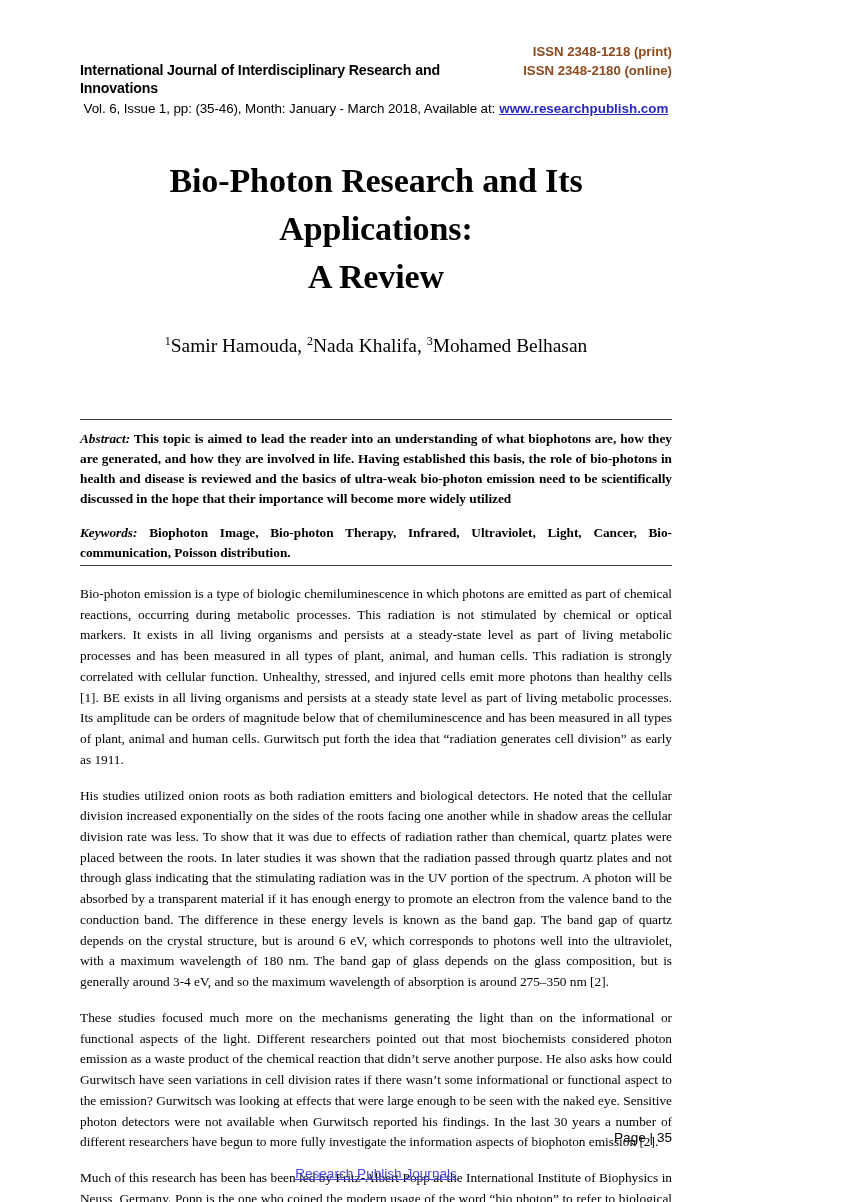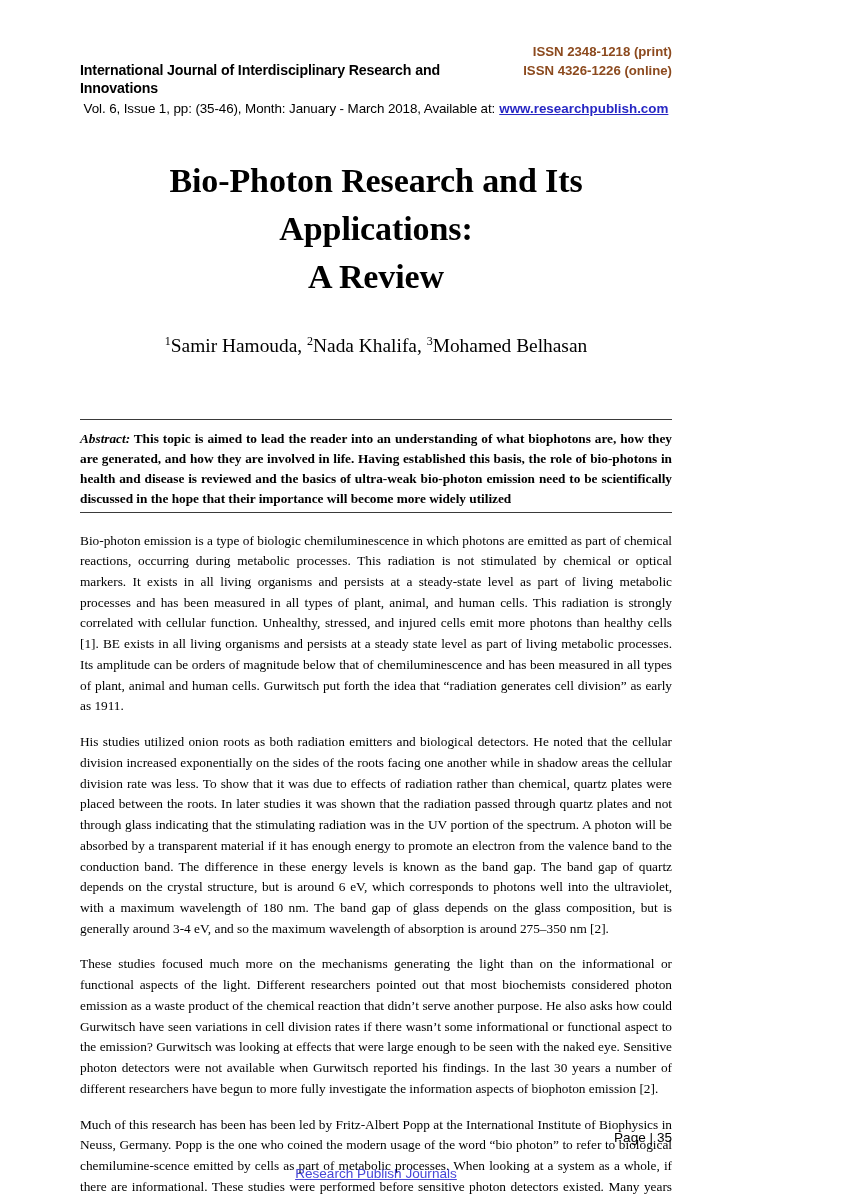--- a/index.html
+++ b/index.html
@@ -186,39 +186,40 @@
 <body>
 
 <div class="page">
 
   <div class="masthead">
     <div class="mast-row mast-row-1">
       <span class="issn">ISSN 2348-1218 (print)</span>
     </div>
     <div class="mast-row mast-row-2">
       <span class="journal-name">International Journal of Interdisciplinary Research and Innovations</span>
-      <span class="issn">ISSN 4326-1226 (online)</span>
+      <span class="issn">ISSN 2348-2180 (online)</span>
     </div>
     <div class="mast-row mast-row-3">
       <span class="issue-line">Vol. 6, Issue 1, pp: (35-46), Month: January - March 2018, Available at:</span>&nbsp;<a class="header-url">www.researchpublish.com</a>
     </div>
   </div>
 
   <div class="title-block">
     <div class="paper-title">
       <div>Bio-Photon Research and Its Applications:</div>
       <div>A Review</div>
     </div>
 
     <div class="authors"><sup>1</sup><span>Samir Hamouda, </span><sup>2</sup><span>Nada Khalifa, </span><sup>3</sup><span>Mohamed Belhasan</span></div>
 
   </div>
 
   <div class="abstract-block">
     <div class="abstract-para"><span class="lead-italic">Abstract:</span><span> This topic is aimed to lead the reader into an understanding of what biophotons are, how they are generated, and how they are involved in life. Having established this basis, the role of bio-photons in health and disease is reviewed and the basics of ultra-weak bio-photon emission need to be scientifically discussed in the hope that their importance will become more widely utilized</span></div>
+    <div class="keywords-para"><span class="lead-italic">Keywords:</span><span> Biophoton Image, Bio-photon Therapy, Infrared, Ultraviolet, Light, Cancer, Bio-communication, Poisson distribution.</span></div>
   </div>
 
 
   <div class="body-text">
     <p class="body-para">Bio-photon emission is a type of biologic chemiluminescence in which photons are emitted as part of chemical reactions, occurring during metabolic processes. This radiation is not stimulated by chemical or optical markers. It exists in all living organisms and persists at a steady-state level as part of living metabolic processes and has been measured in all types of plant, animal, and human cells. This radiation is strongly correlated with cellular function. Unhealthy, stressed, and injured cells emit more photons than healthy cells [1]. BE exists in all living organisms and persists at a steady state level as part of living metabolic processes. Its amplitude can be orders of magnitude below that of chemiluminescence and has been measured in all types of plant, animal and human cells. Gurwitsch put forth the idea that “radiation generates cell division” as early as 1911.</p>
     <p class="body-para">His studies utilized onion roots as both radiation emitters and biological detectors. He noted that the cellular division increased exponentially on the sides of the roots facing one another while in shadow areas the cellular division rate was less. To show that it was due to effects of radiation rather than chemical, quartz plates were placed between the roots. In later studies it was shown that the radiation passed through quartz plates and not through glass indicating that the stimulating radiation was in the UV portion of the spectrum. A photon will be absorbed by a transparent material if it has enough energy to promote an electron from the valence band to the conduction band. The difference in these energy levels is known as the band gap. The band gap of quartz depends on the crystal structure, but is around 6 eV, which corresponds to photons well into the ultraviolet, with a maximum wavelength of 180 nm. The band gap of glass depends on the glass composition, but is generally around 3-4 eV, and so the maximum wavelength of absorption is around 275–350 nm [2].</p>
     <p class="body-para">These studies focused much more on the mechanisms generating the light than on the informational or functional aspects of the light. Different researchers pointed out that most biochemists considered photon emission as a waste product of the chemical reaction that didn’t serve another purpose. He also asks how could Gurwitsch have seen variations in cell division rates if there wasn’t some informational or functional aspect to the emission? Gurwitsch was looking at effects that were large enough to be seen with the naked eye. Sensitive photon detectors were not available when Gurwitsch reported his findings. In the last 30 years a number of different researchers have begun to more fully investigate the information aspects of biophoton emission [2].</p>
     <p class="body-para">Much of this research has been has been led by Fritz-Albert Popp at the International Institute of Biophysics in Neuss, Germany. Popp is the one who coined the modern usage of the word “bio photon” to refer to biological chemilumine-scence emitted by cells as part of metabolic processes. When looking at a system as a whole, if there are informational. These studies were performed before sensitive photon detectors existed. Many years later these and other studies utilizing</p>
   </div>
 

